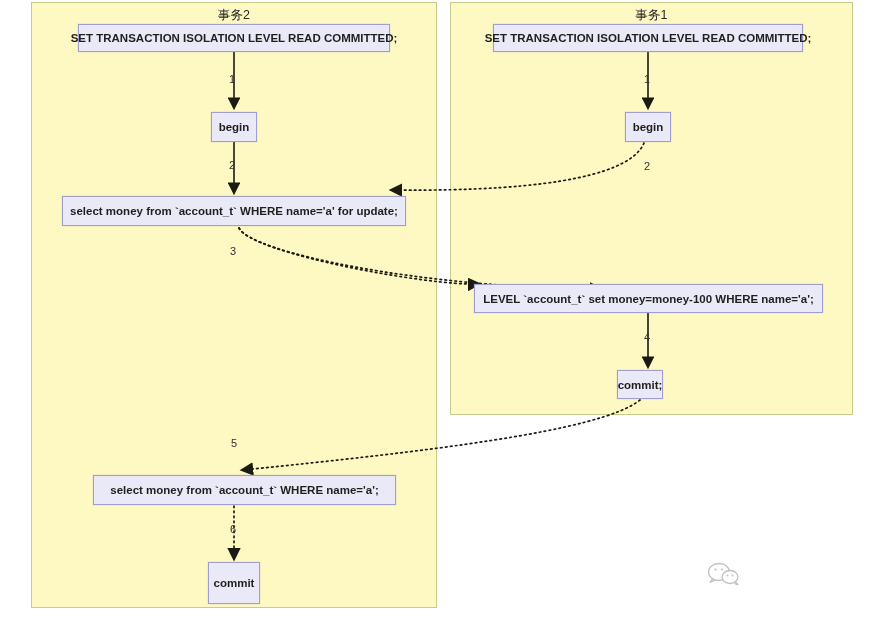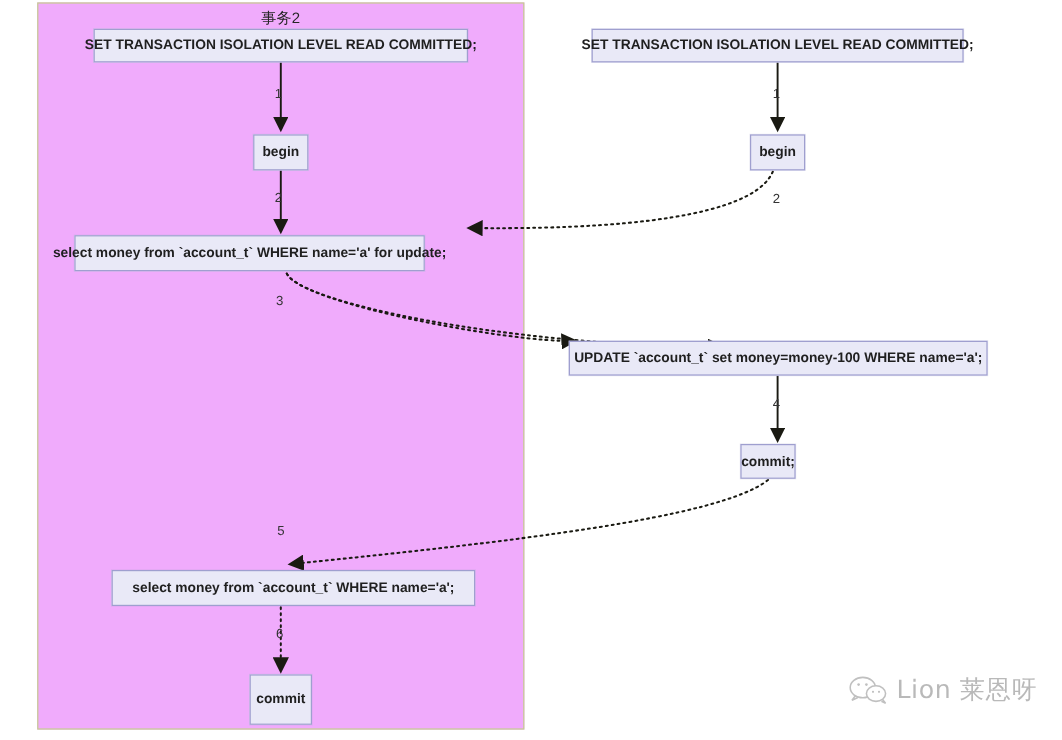--- a/index.html
+++ b/index.html
@@ -15,21 +15,21 @@
     overflow: hidden;
   }
   #canvas {
     position: absolute;
     left: 0; top: 0;
     width: 885px;
     height: 617px;
   }
   .panel {
     position: absolute;
-    background: #f0abfc;
+    background: #fef9c3;
     border: 1px solid #c5cd8e;
     box-sizing: border-box;
   }
   .panel-title {
     position: absolute;
     top: 4px;
     left: 0;
     width: 100%;
     text-align: center;
     font-size: 12.5px;
@@ -85,20 +85,23 @@
 </style>
 </head>
 <body>
 
 <div id="canvas">
 
   <div class="panel" style="left:31px; top:2px; width:406px; height:606px;">
     <div class="panel-title">事务2</div>
   </div>
 
+  <div class="panel" style="left:450px; top:2px; width:403px; height:413px;">
+    <div class="panel-title">事务1</div>
+  </div>
 
   <svg id="edges" viewBox="0 0 885 617">
     <defs>
       <marker id="arrow-solid" markerWidth="10" markerHeight="8" refX="6" refY="4" orient="auto">
         <path d="M0,0 L8,4 L0,8 z" fill="#1a1a12"></path>
       </marker>
       <marker id="arrow-dot" markerWidth="10" markerHeight="8" refX="6" refY="4" orient="auto">
         <path d="M0,0 L8,4 L0,8 z" fill="#1a1a12"></path>
       </marker>
     </defs>
@@ -121,31 +124,31 @@
   </svg>
 
   <svg style="position:absolute;left:0;top:0;width:885px;height:617px;pointer-events:none;" viewBox="0 0 885 617">
     <path d="M239,228 C252,254 430,286 478,284" stroke="#1a1a12" stroke-width="1.7" fill="none" stroke-dasharray="1.6 3.4" stroke-linecap="round" marker-end="url(#arrow-solid)"></path>
   </svg>
 
   <div class="node" style="left:78px; top:24px; width:312px; height:28px;">SET TRANSACTION ISOLATION LEVEL READ COMMITTED;</div>
 
   <div class="node" style="left:211px; top:112px; width:46px; height:30px;">begin</div>
 
-  <div class="node" style="left:62px; top:196px; width:292px; height:30px;">select money from `account_t` WHERE name='a' for update;</div>
+  <div class="node" style="left:62px; top:196px; width:344px; height:30px;">select money from `account_t` WHERE name='a' for update;</div>
 
   <div class="node" style="left:93px; top:475px; width:303px; height:30px;">select money from `account_t` WHERE name='a';</div>
 
   <div class="node" style="left:208px; top:562px; width:52px; height:42px;">commit</div>
 
   <div class="node" style="left:493px; top:24px; width:310px; height:28px;">SET TRANSACTION ISOLATION LEVEL READ COMMITTED;</div>
 
   <div class="node" style="left:625px; top:112px; width:46px; height:30px;">begin</div>
 
-  <div class="node" style="left:474px; top:284px; width:349px; height:29px;">UPDATE `account_t` set money=money-100 WHERE name='a';</div>
+  <div class="node" style="left:474px; top:284px; width:349px; height:29px;">LEVEL `account_t` set money=money-100 WHERE name='a';</div>
 
   <div class="node" style="left:617px; top:370px; width:46px; height:29px;">commit;</div>
 
   <div class="edge-label" style="left:229px; top:74px;">1</div>
   <div class="edge-label" style="left:229px; top:160px;">2</div>
   <div class="edge-label" style="left:644px; top:74px;">1</div>
   <div class="edge-label" style="left:644px; top:161px;">2</div>
   <div class="edge-label" style="left:230px; top:246px;">3</div>
   <div class="edge-label" style="left:644px; top:332px;">4</div>
   <div class="edge-label" style="left:231px; top:438px;">5</div>
@@ -157,16 +160,15 @@
         <ellipse cx="12" cy="11" rx="10.5" ry="8.5" fill="none" stroke="#9a9a9a" stroke-width="1.3"></ellipse>
         <path d="M6,17.5 L3,21.5 L8,19.2" fill="none" stroke="#9a9a9a" stroke-width="1.3"></path>
         <circle cx="8.5" cy="8.5" r="1.1" fill="#9a9a9a"></circle>
         <circle cx="15" cy="8.5" r="1.1" fill="#9a9a9a"></circle>
         <ellipse cx="23" cy="16" rx="8" ry="6.5" fill="#ffffff" stroke="#9a9a9a" stroke-width="1.3"></ellipse>
         <path d="M28.5,21 L31,24 L27.5,22.4" fill="none" stroke="#9a9a9a" stroke-width="1.3"></path>
         <circle cx="20.5" cy="14.5" r="0.9" fill="#9a9a9a"></circle>
         <circle cx="25.5" cy="14.5" r="0.9" fill="#9a9a9a"></circle>
       </svg>
     </span>
-    <span class="wm-text">Lion 莱恩呀</span>
   </div>
 
 </div>
 
 </body></html>

